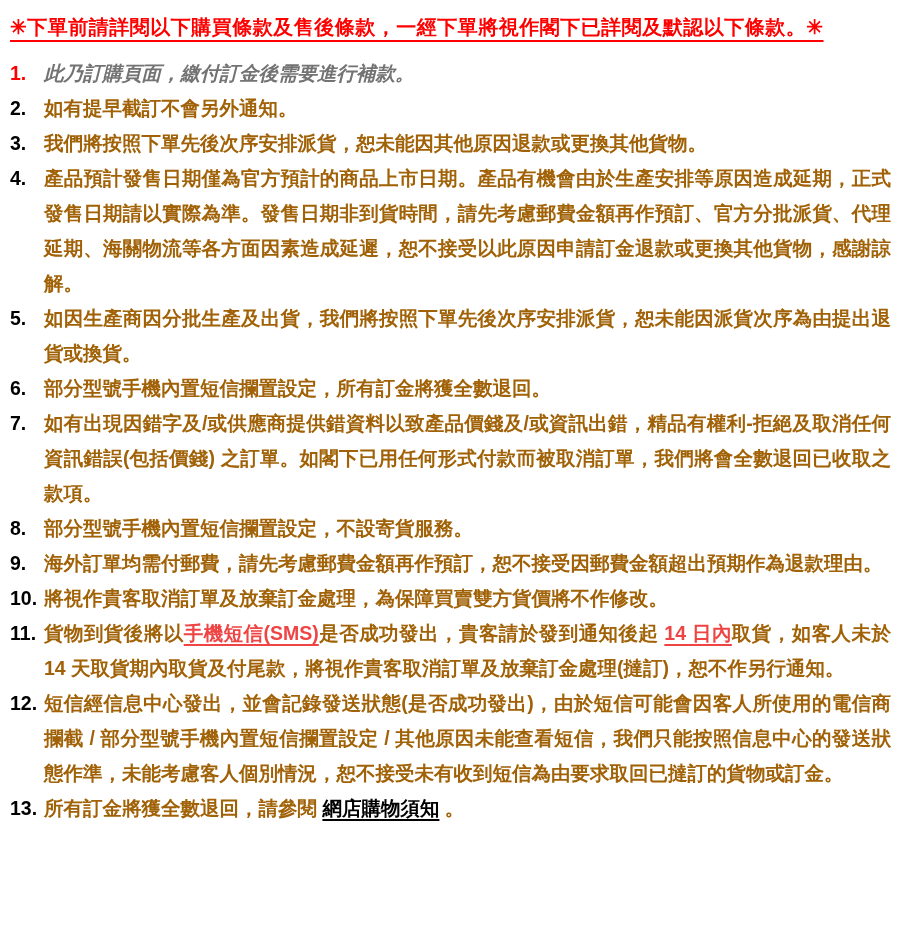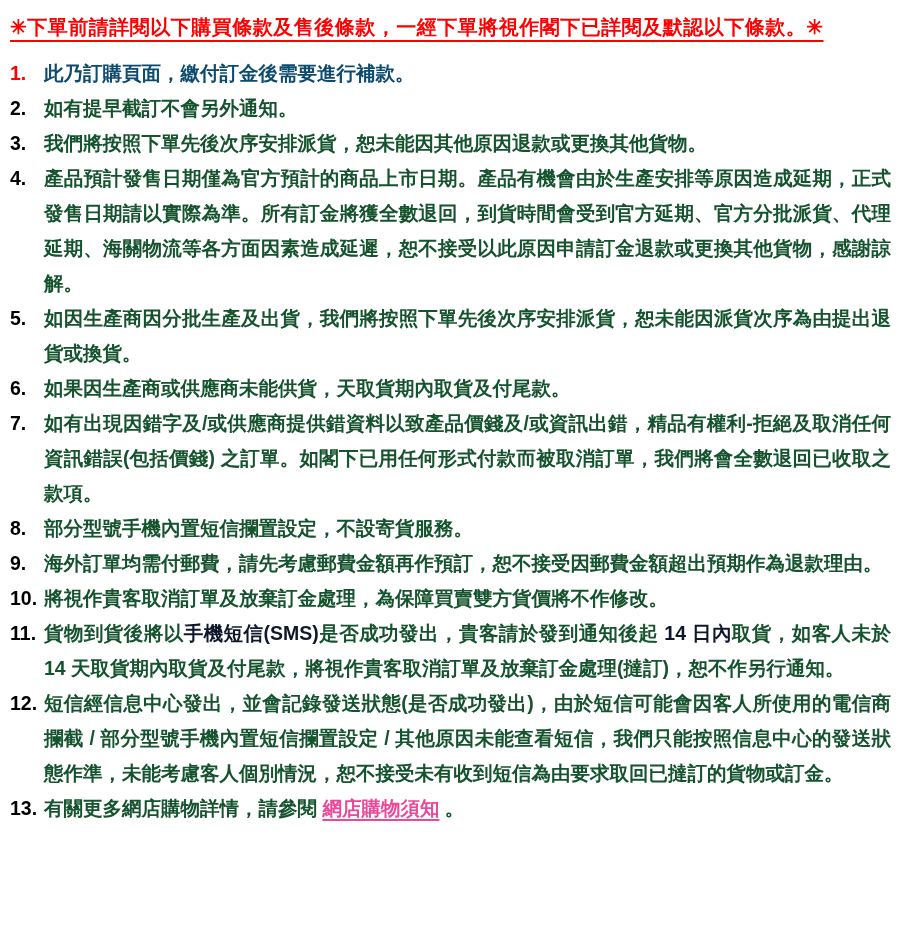--- a/index.html
+++ b/index.html
@@ -55,50 +55,51 @@
   ol.terms > li::before {
     content: counter(term) ".";
     position: absolute;
     left: -34px;
     top: 0;
     color: #000000;
   }
   ol.terms > li.red-item::before {
     color: #fe0000;
   }
-  .seg-plain { color: #14532d; }
-  .seg-red { color: #0c4a6e; }
+  .seg-plain { color: #a16207; }
+  .seg-red { color: #737373; font-style: italic; }
   .seg-red-underline {
-    color: #0f172a;
+    color: #ef4444;
+    text-decoration: underline;
     text-decoration-thickness: 2px;
     text-underline-offset: 4px;
   }
   a.seg-link {
-    color: #ec4899;
+    color: #000000;
     text-decoration: underline;
     text-decoration-thickness: 2px;
     text-underline-offset: 4px;
     cursor: pointer;
   }
 </style>
 </head>
 <body>
 
 <div class="page">
   <p class="header-red">✳下單前請詳閱以下購買條款及售後條款，一經下單將視作閣下已詳閱及默認以下條款。✳</p>
 
 
   <ol class="terms">
       <li class="red-item"><span class="seg-red">此乃訂購頁面，繳付訂金後需要進行補款。</span></li>
       <li><span class="seg-plain">如有提早截訂不會另外通知。</span></li>
       <li><span class="seg-plain">我們將按照下單先後次序安排派貨，恕未能因其他原因退款或更換其他貨物。</span></li>
-      <li><span class="seg-plain">產品預計發售日期僅為官方預計的商品上市日期。產品有機會由於生產安排等原因造成延期，正式發售日期請以實際為準。所有訂金將獲全數退回，到貨時間會受到官方延期、官方分批派貨、代理延期、海關物流等各方面因素造成延遲，恕不接受以此原因申請訂金退款或更換其他貨物，感謝諒解。</span></li>
+      <li><span class="seg-plain">產品預計發售日期僅為官方預計的商品上市日期。產品有機會由於生產安排等原因造成延期，正式發售日期請以實際為準。發售日期非到貨時間，請先考慮郵費金額再作預訂、官方分批派貨、代理延期、海關物流等各方面因素造成延遲，恕不接受以此原因申請訂金退款或更換其他貨物，感謝諒解。</span></li>
       <li><span class="seg-plain">如因生產商因分批生產及出貨，我們將按照下單先後次序安排派貨，恕未能因派貨次序為由提出退貨或換貨。</span></li>
-      <li><span class="seg-plain">如果因生產商或供應商未能供貨，天取貨期內取貨及付尾款。</span></li>
+      <li><span class="seg-plain">部分型號手機內置短信攔置設定，所有訂金將獲全數退回。</span></li>
       <li><span class="seg-plain">如有出現因錯字及/或供應商提供錯資料以致產品價錢及/或資訊出錯，精品有權利-拒絕及取消任何資訊錯誤(包括價錢) 之訂單。如閣下已用任何形式付款而被取消訂單，我們將會全數退回已收取之款項。</span></li>
       <li><span class="seg-plain">部分型號手機內置短信攔置設定，不設寄貨服務。</span></li>
       <li><span class="seg-plain">海外訂單均需付郵費，請先考慮郵費金額再作預訂，恕不接受因郵費金額超出預期作為退款理由。</span></li>
       <li><span class="seg-plain">將視作貴客取消訂單及放棄訂金處理，為保障買賣雙方貨價將不作修改。</span></li>
       <li><span class="seg-plain">貨物到貨後將以</span><span class="seg-red-underline">手機短信(SMS)</span><span class="seg-plain">是否成功發出，貴客請於發到通知後起 </span><span class="seg-red-underline">14 日內</span><span class="seg-plain">取貨，如客人未於 14 天取貨期內取貨及付尾款，將視作貴客取消訂單及放棄訂金處理(撻訂)，恕不作另行通知。</span></li>
       <li><span class="seg-plain">短信經信息中心發出，並會記錄發送狀態(是否成功發出)，由於短信可能會因客人所使用的電信商攔截 / 部分型號手機內置短信攔置設定 / 其他原因未能查看短信，我們只能按照信息中心的發送狀態作準，未能考慮客人個別情況，恕不接受未有收到短信為由要求取回已撻訂的貨物或訂金。</span></li>
-      <li><span class="seg-plain">有關更多網店購物詳情，請參閱 </span><a href="#" class="seg-link">網店購物須知</a><span class="seg-plain"> 。</span></li>
+      <li><span class="seg-plain">所有訂金將獲全數退回，請參閱 </span><a href="#" class="seg-link">網店購物須知</a><span class="seg-plain"> 。</span></li>
     </ol>
 </div>
 
 </body></html>

